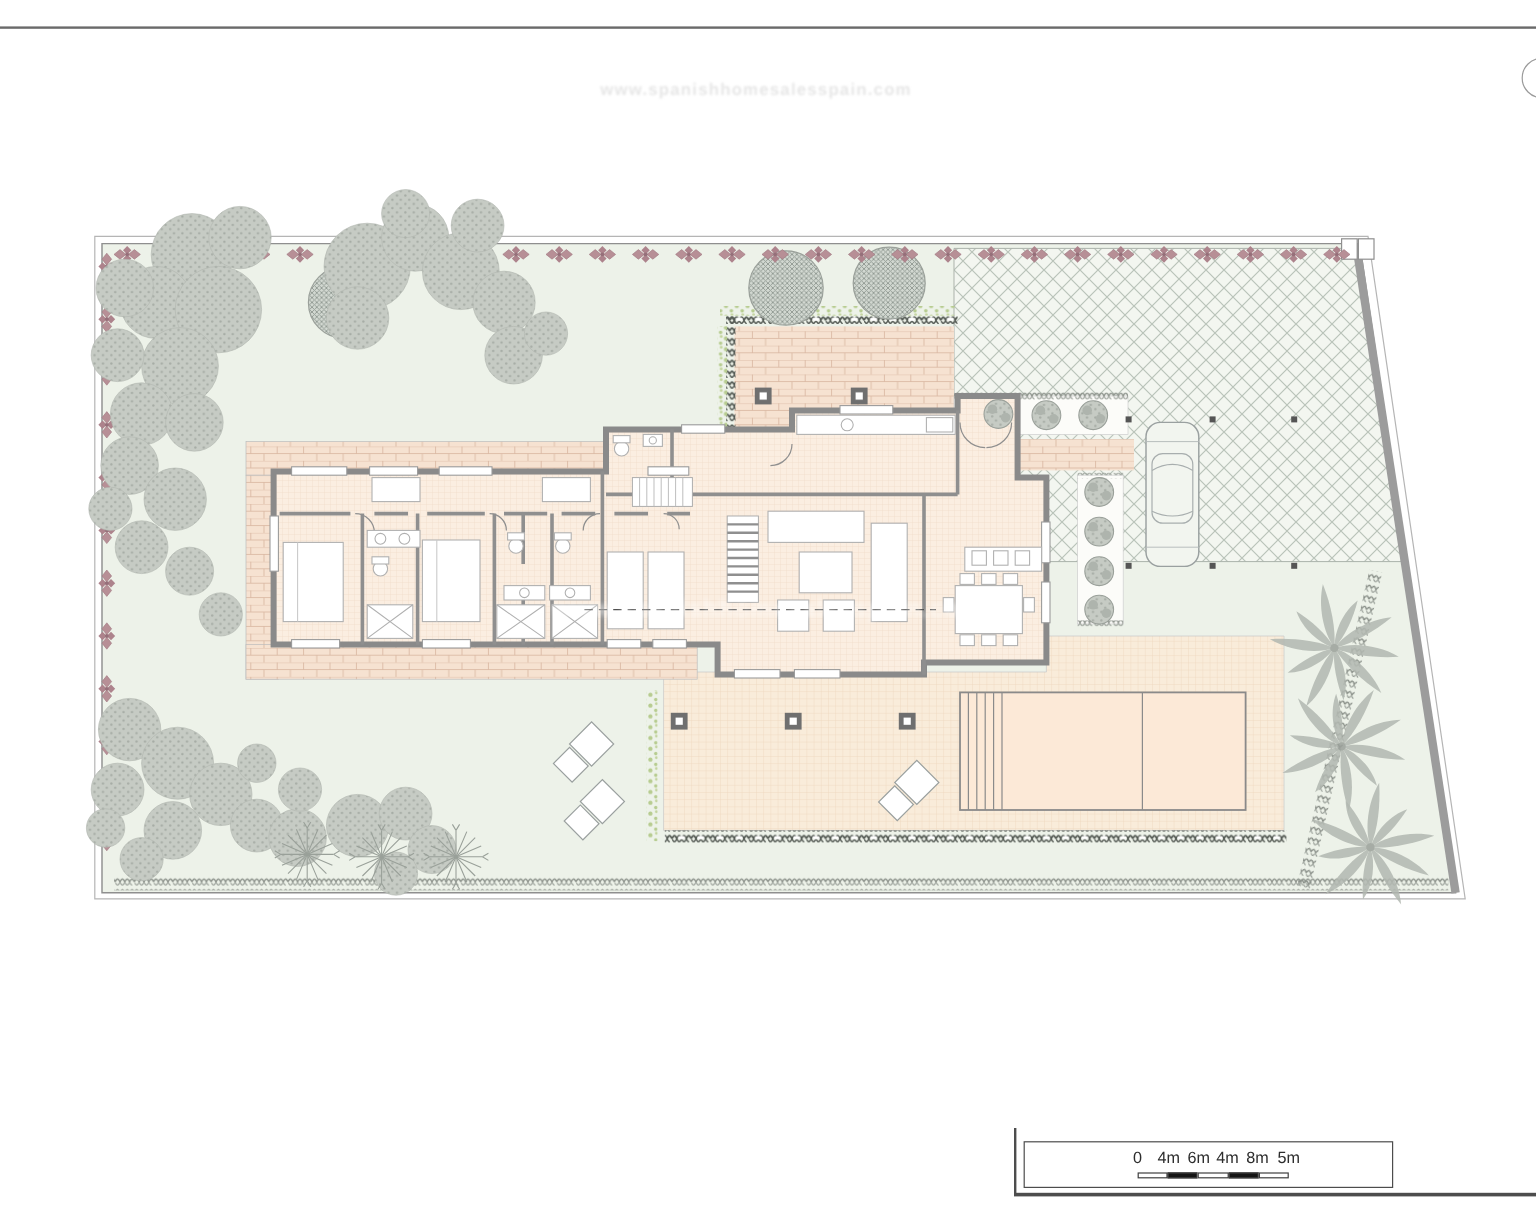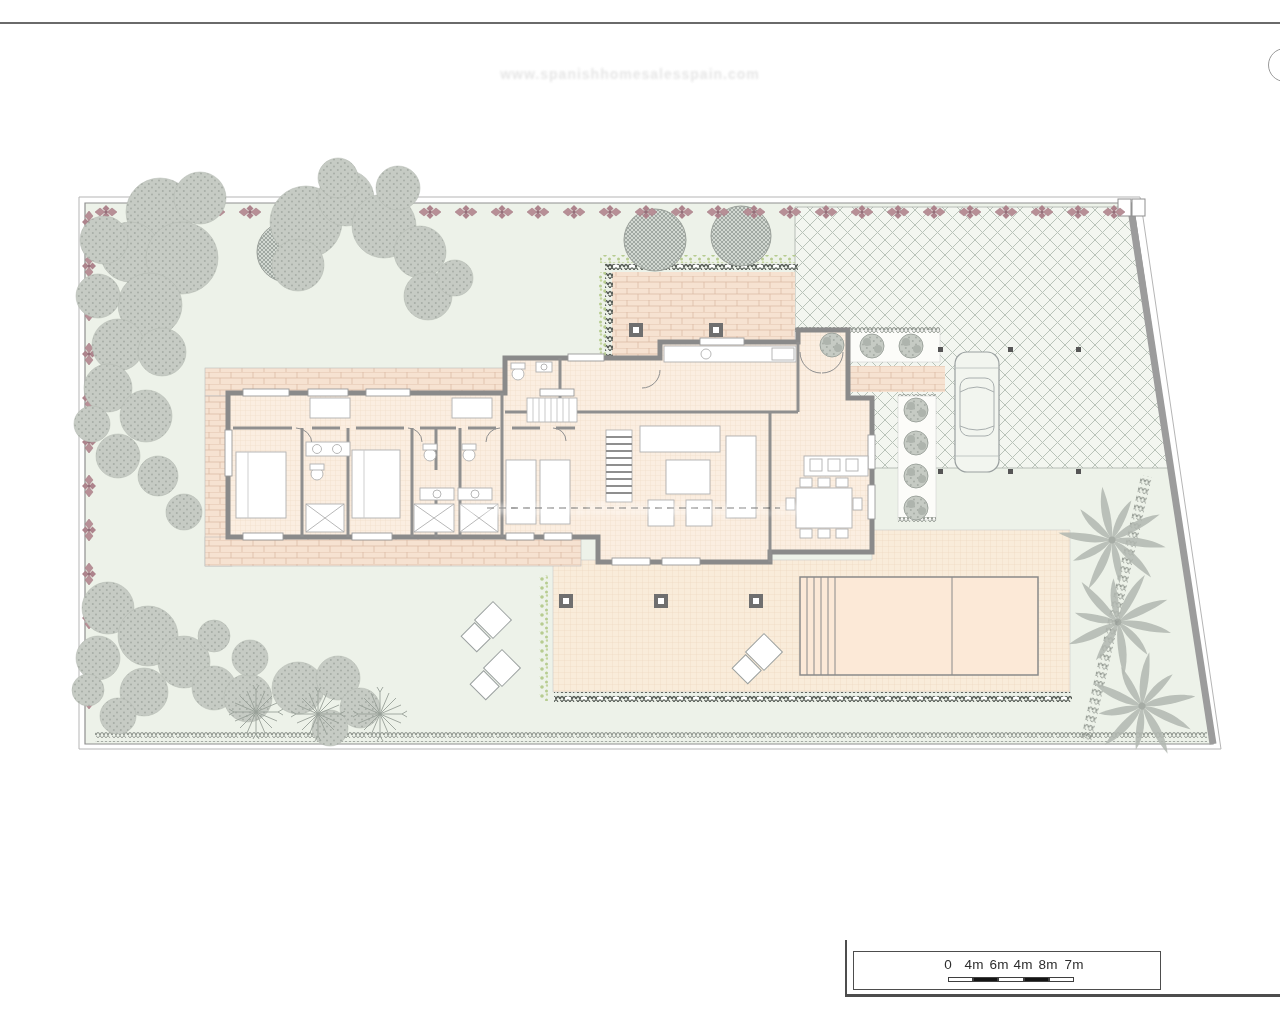--- a/index.html
+++ b/index.html
@@ -407,21 +407,21 @@
   <div id="wm-mid" class="watermark">www.spanishhomesalesspain.com</div>
 
   <div id="tb-vline"></div>
   <div id="tb-hline"></div>
   <div id="scale-box">
     <span class="lab" style="left:94px">0</span>
     <span class="lab" style="left:120px">4m</span>
     <span class="lab" style="left:145px">6m</span>
     <span class="lab" style="left:169px">4m</span>
     <span class="lab" style="left:194px">8m</span>
-    <span class="lab" style="left:220px">7m</span>
+    <span class="lab" style="left:220px">5m</span>
     <div id="scale-strip">
       <div class="seg w"></div>
         <div class="seg b"></div>
         <div class="seg w"></div>
         <div class="seg b"></div>
         <div class="seg w"></div>
     </div>
   </div>
 
 </div>

